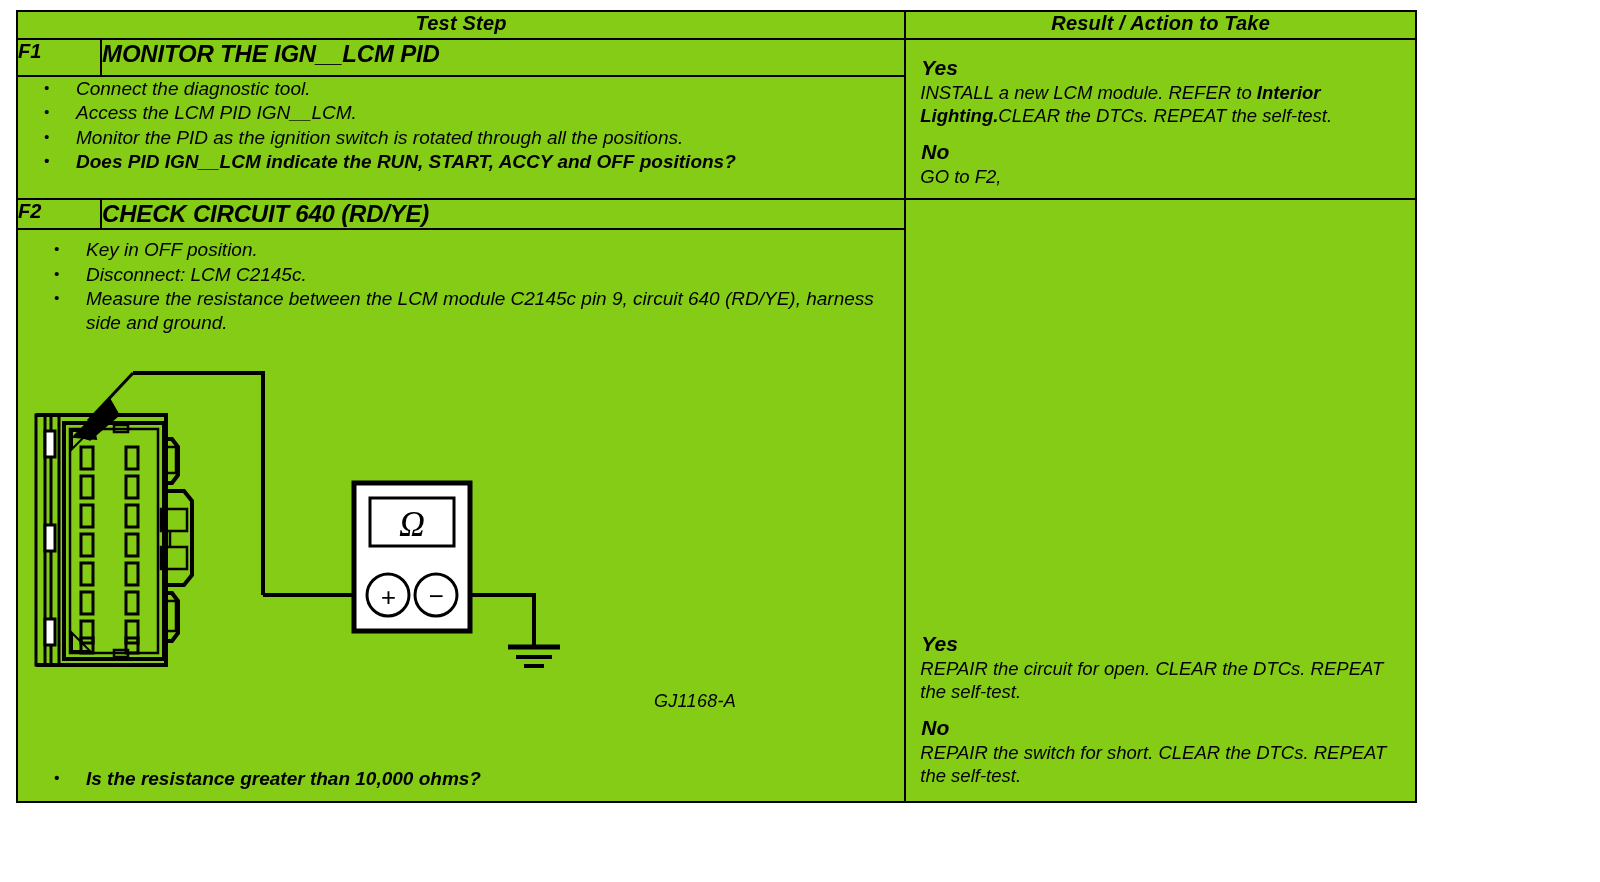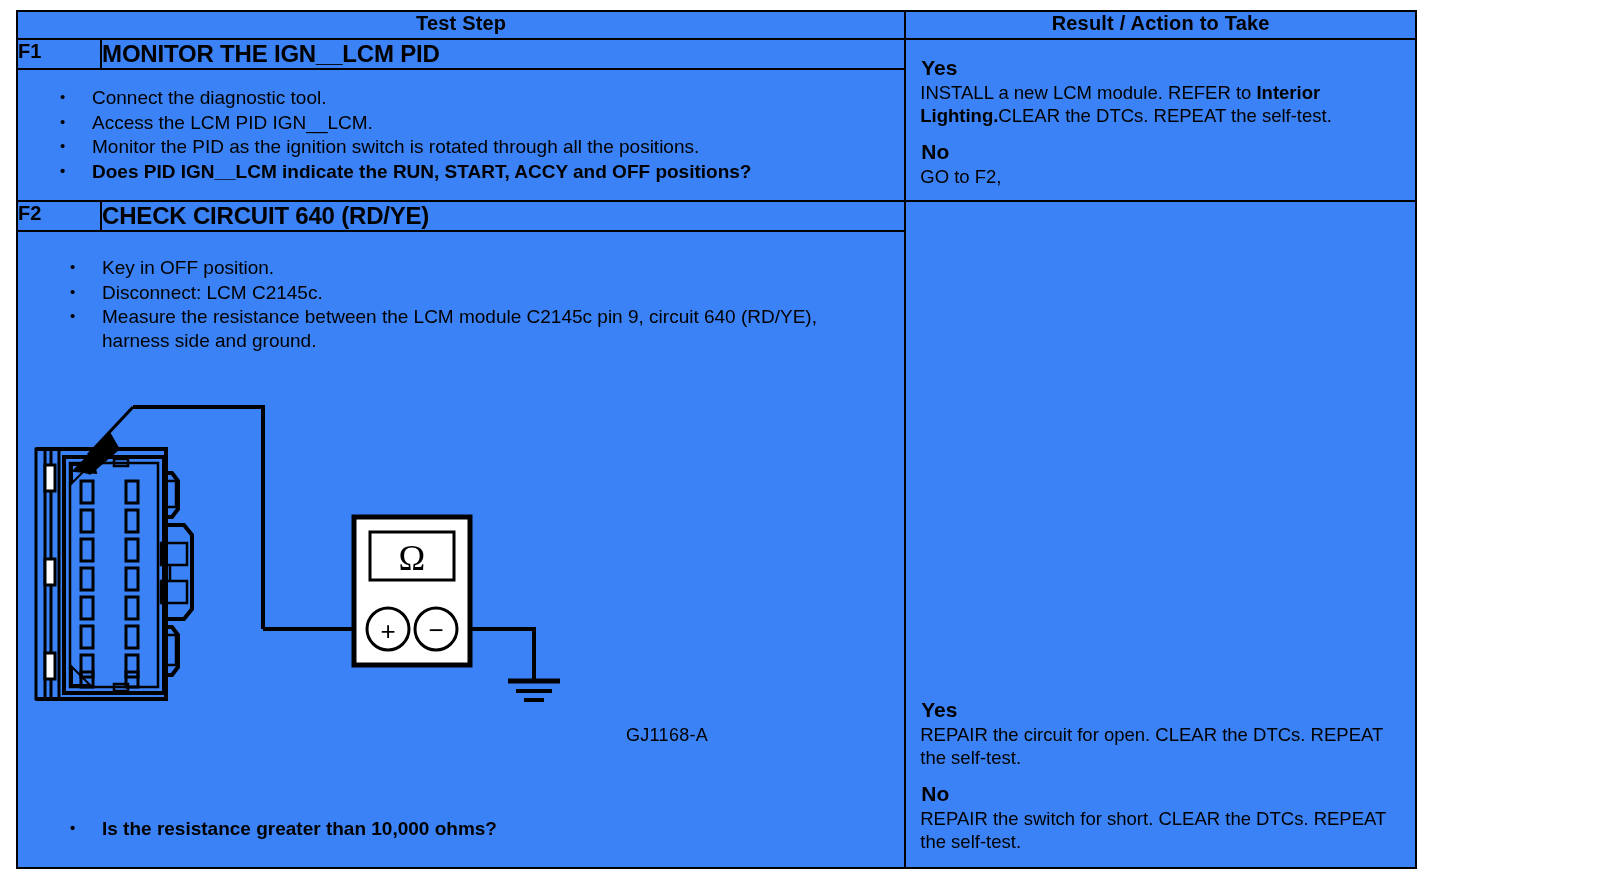--- a/index.html
+++ b/index.html
@@ -30,21 +30,22 @@
     top: 10px;
     width: 1401px;
     border-collapse: collapse;
     table-layout: fixed;
   }
   .ptest-table td,
   .ptest-table th {
     border: 2px solid #000;
     padding: 0;
     vertical-align: top;
-    background: #3b82f6;
+    background: #84cc16;
+    font-style: italic;
   }
 
   col.c-step   { width: 84px; }
   col.c-body   { width: 803px; }
   col.c-result { width: 510px; }
 
   
   .hdr-cell {
     text-align: center;
     font-weight: bold;
@@ -70,21 +71,21 @@
     letter-spacing: -0.2px;
   }
 
   
   .step-body {
     padding: 8px 10px 8px 10px;
   }
   ul.bullets {
     list-style: none;
     margin: 0;
-    padding: 16px;
+    padding: 0;
   }
   ul.bullets > li {
     position: relative;
     font-size: 19px;
     line-height: 23.5px;
     padding-left: 58px;
     margin: 0 0 1px 0;
   }
   ul.bullets > li::before {
     content: "\2022";
@@ -128,21 +129,21 @@
   .res-text b { font-weight: bold; }
 
   
   .diagram-wrap {
     position: relative;
     width: 100%;
     height: 420px;
   }
   .fig-caption {
     position: absolute;
-    left: 608px;
+    left: 636px;
     top: 348px;
     font-size: 18px;
     letter-spacing: .3px;
     text-align: right;
   }
   .footer-question {
     padding: 4px 10px 9px 10px;
   }
 </style>
 </head>

